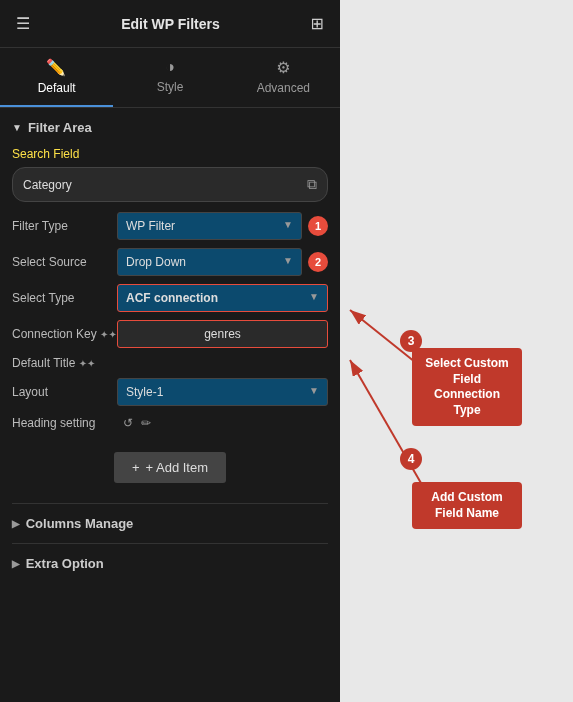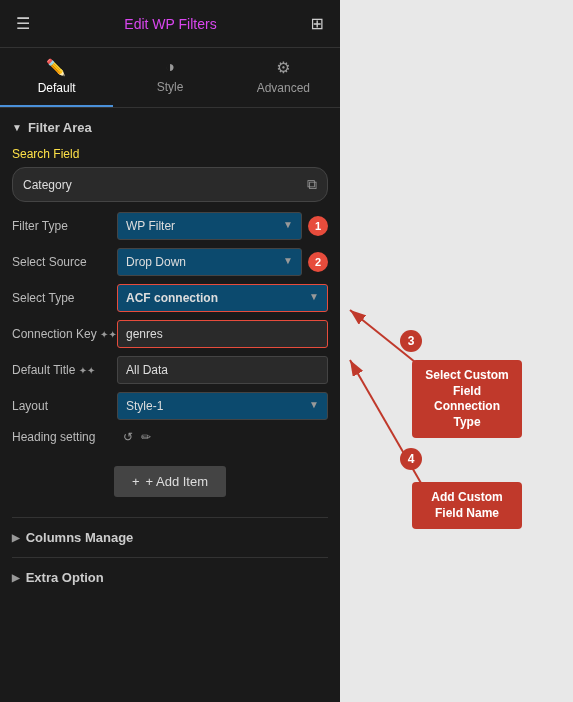--- a/index.html
+++ b/index.html
@@ -26,23 +26,23 @@
     .top-bar {
       display: flex;
       align-items: center;
       justify-content: space-between;
       padding: 14px 16px;
       background: #1a1a1a;
       border-bottom: 1px solid #333;
     }
 
     .top-bar-title {
-      color: #d946ef;
+      color: #e5e5e5;
       font-size: 14px;
-      font-weight: 400;
+      font-weight: 700;
       flex: 1;
       text-align: center;
     }
 
     .hamburger-icon, .grid-icon {
       cursor: pointer;
       color: #ccc;
       font-size: 16px;
     }
 
@@ -173,20 +173,21 @@
     }
 
     .input-control {
       flex: 1;
       background: #2a2a2a;
       border: 1px solid #444;
       border-radius: 3px;
       padding: 6px 8px;
       color: #ddd;
       font-size: 12px;
+      text-align: center;
     }
 
     .inline-icons {
       display: flex;
       gap: 4px;
       align-items: center;
       margin-left: 4px;
     }
 
     .icon-btn {
@@ -361,21 +362,20 @@
         <span class="star-icon"> ✦✦</span>
       </span>
       <input class="input-control" value="genres" style="border: 1px solid rgb(231, 76, 60);">
     </div>
 
     <div class="form-row">
       <span class="form-row-label">
         <span>Default Title</span>
         <span class="star-icon"> ✦✦</span>
       </span>
-      <input class="input-control" value="All Data" style="">
     </div>
 
     <div class="form-row">
       <span class="form-row-label">Layout</span>
       <div class="form-control">
         <span class="form-control-text">Style-1</span>
         <span class="dropdown-arrow">▼</span>
       </div>
     </div>
 
@@ -421,21 +421,21 @@
     </defs>
 
     <line x1="85" y1="370" x2="10" y2="310" stroke="#c0392b" stroke-width="2" marker-end="url(#arrowhead)"></line>
 
     <line x1="85" y1="490" x2="10" y2="360" stroke="#c0392b" stroke-width="2" marker-end="url(#arrowhead)"></line>
   </svg>
 
   <div style="position:absolute; top:330px; left:60px;">
     <span class="callout-badge">3</span>
   </div>
-  <div class="callout" style="position:absolute; top:360px; left:72px;">
+  <div class="callout" style="position:absolute; top:348px; left:72px;">
     <span>Select Custom Field Connection Type</span>
   </div>
 
   <div style="position:absolute; top:448px; left:60px;">
     <span class="callout-badge">4</span>
   </div>
   <div class="callout" style="position:absolute; top:482px; left:72px;">
     <span>Add Custom Field Name</span>
   </div>
 </div>

